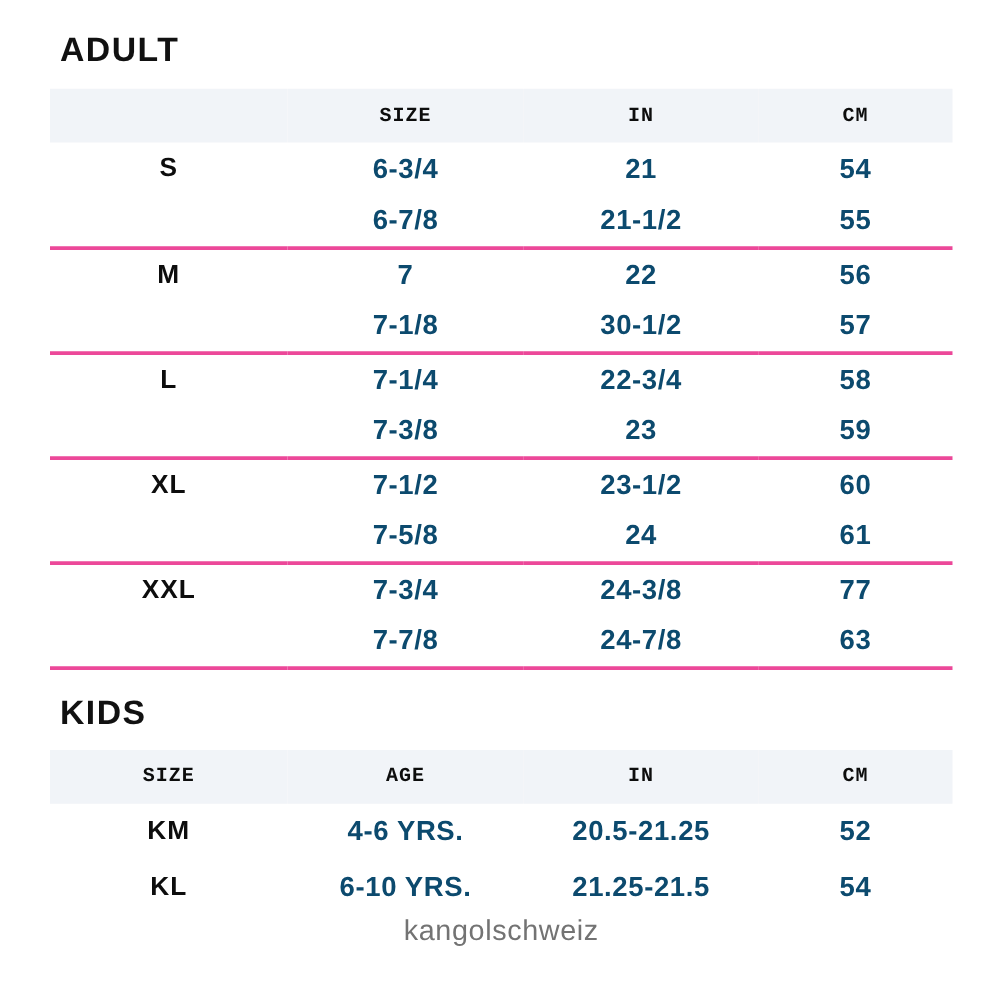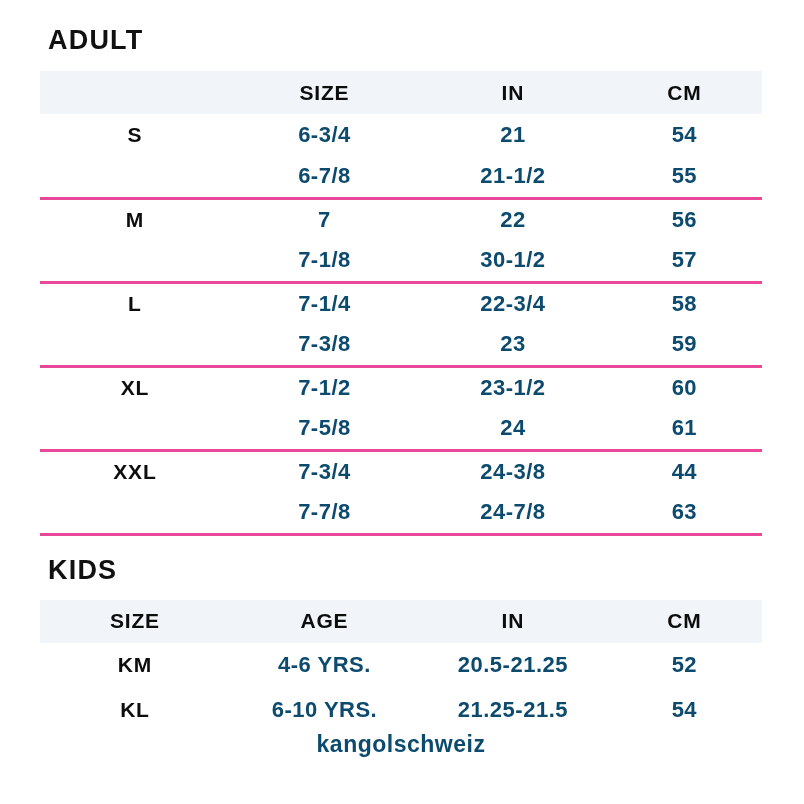--- a/index.html
+++ b/index.html
@@ -34,26 +34,27 @@
   }
   col.c1 { width: 26.3%; }
   col.c2 { width: 26.2%; }
   col.c3 { width: 26.0%; }
   col.c4 { width: 21.5%; }
   thead tr {
     background: #f1f4f8;
     height: 43px;
   }
   th {
-    font-size: 21px;
+    font-size: 16px;
     font-weight: bold;
     letter-spacing: 0.8px;
     color: #0d0d0d;
     text-align: center;
     vertical-align: middle;
+    font-family: Liberation Mono, monospace;
   }
   td {
     font-size: 22px;
     font-weight: bold;
     letter-spacing: 0.5px;
     color: #0c4a6e;
     text-align: center;
     vertical-align: middle;
   }
   .adult-table tbody tr { height: 42px; }
@@ -65,23 +66,22 @@
     color: #0d0d0d;
   }
   tr.group-end td {
     border-bottom: 3px solid #ec4899;
   }
   .watermark {
     width: 722px;
     text-align: center;
     font-size: 23px;
     line-height: 22px;
-    color: #0c4a6e;
+    color: #737373;
     letter-spacing: 0.5px;
-    font-weight: bold;
   }
 </style>
 </head>
 <body>
 
 <div class="container">
 
   <div class="section-title">ADULT</div>
 
   <table class="adult-table">
@@ -145,21 +145,21 @@
       <tr class="group-end">
         <td class="size-label"></td>
         <td>7-5/8</td>
         <td>24</td>
         <td>61</td>
       </tr>
       <tr>
         <td class="size-label">XXL</td>
         <td>7-3/4</td>
         <td>24-3/8</td>
-        <td>44</td>
+        <td>77</td>
       </tr>
       <tr class="group-end">
         <td class="size-label"></td>
         <td>7-7/8</td>
         <td>24-7/8</td>
         <td>63</td>
       </tr>
     </tbody>
   </table>
 

